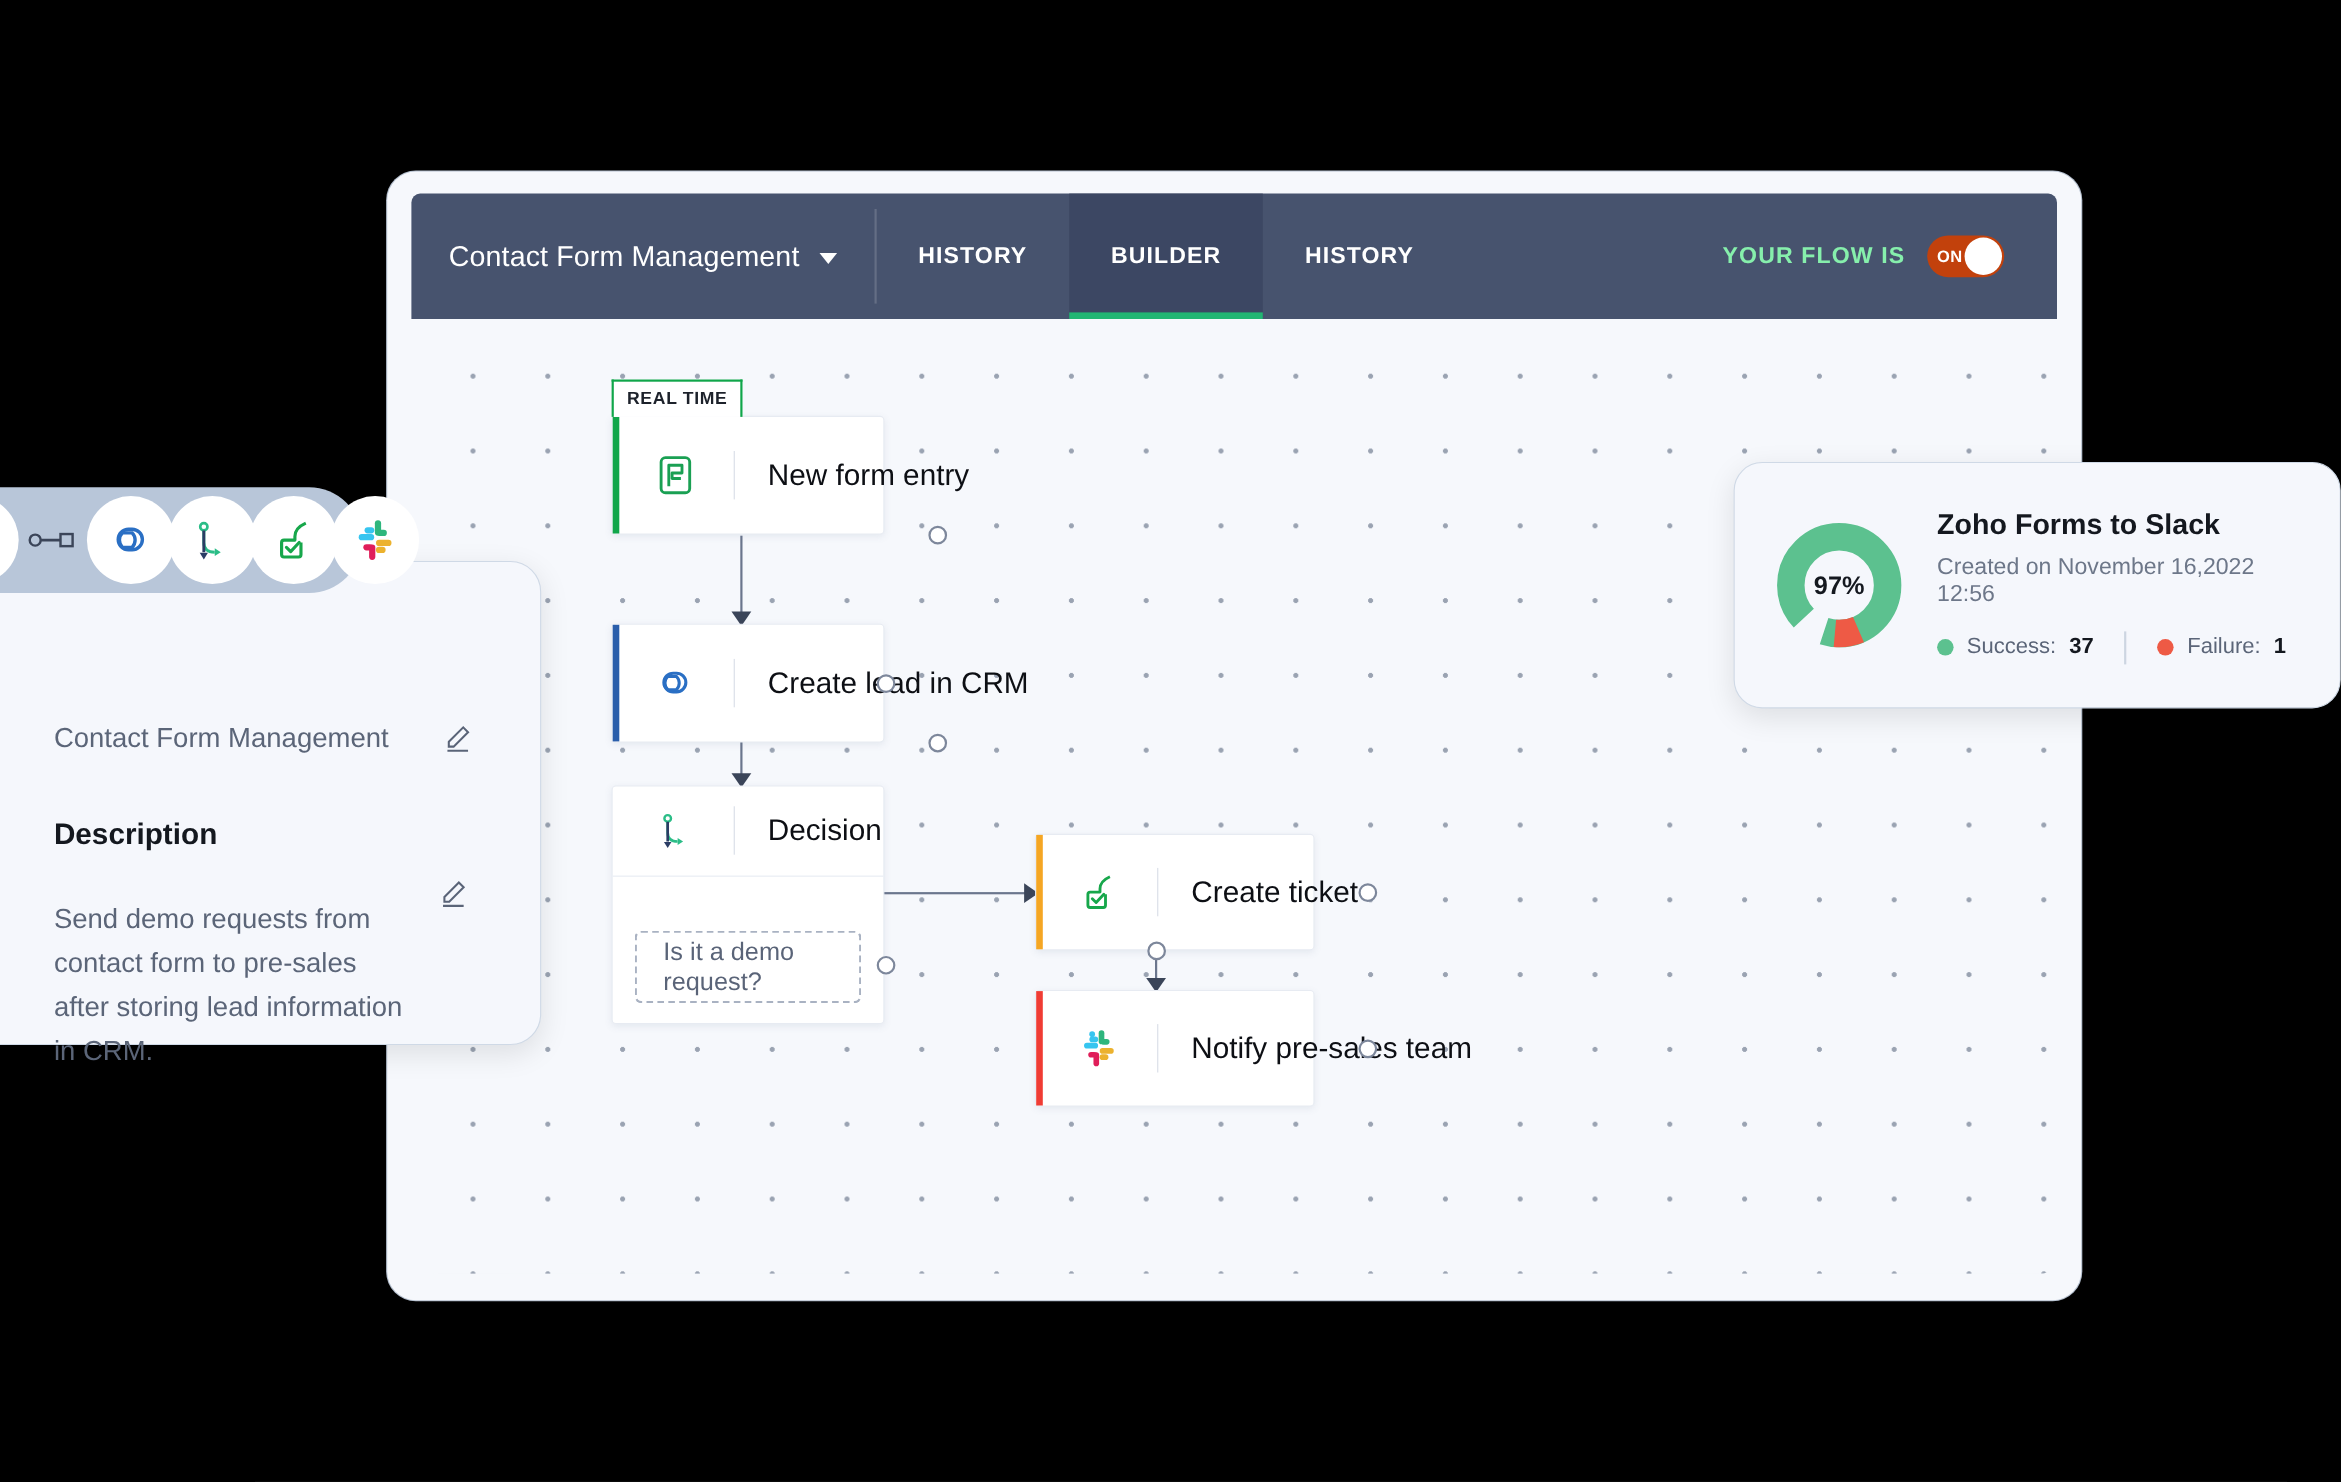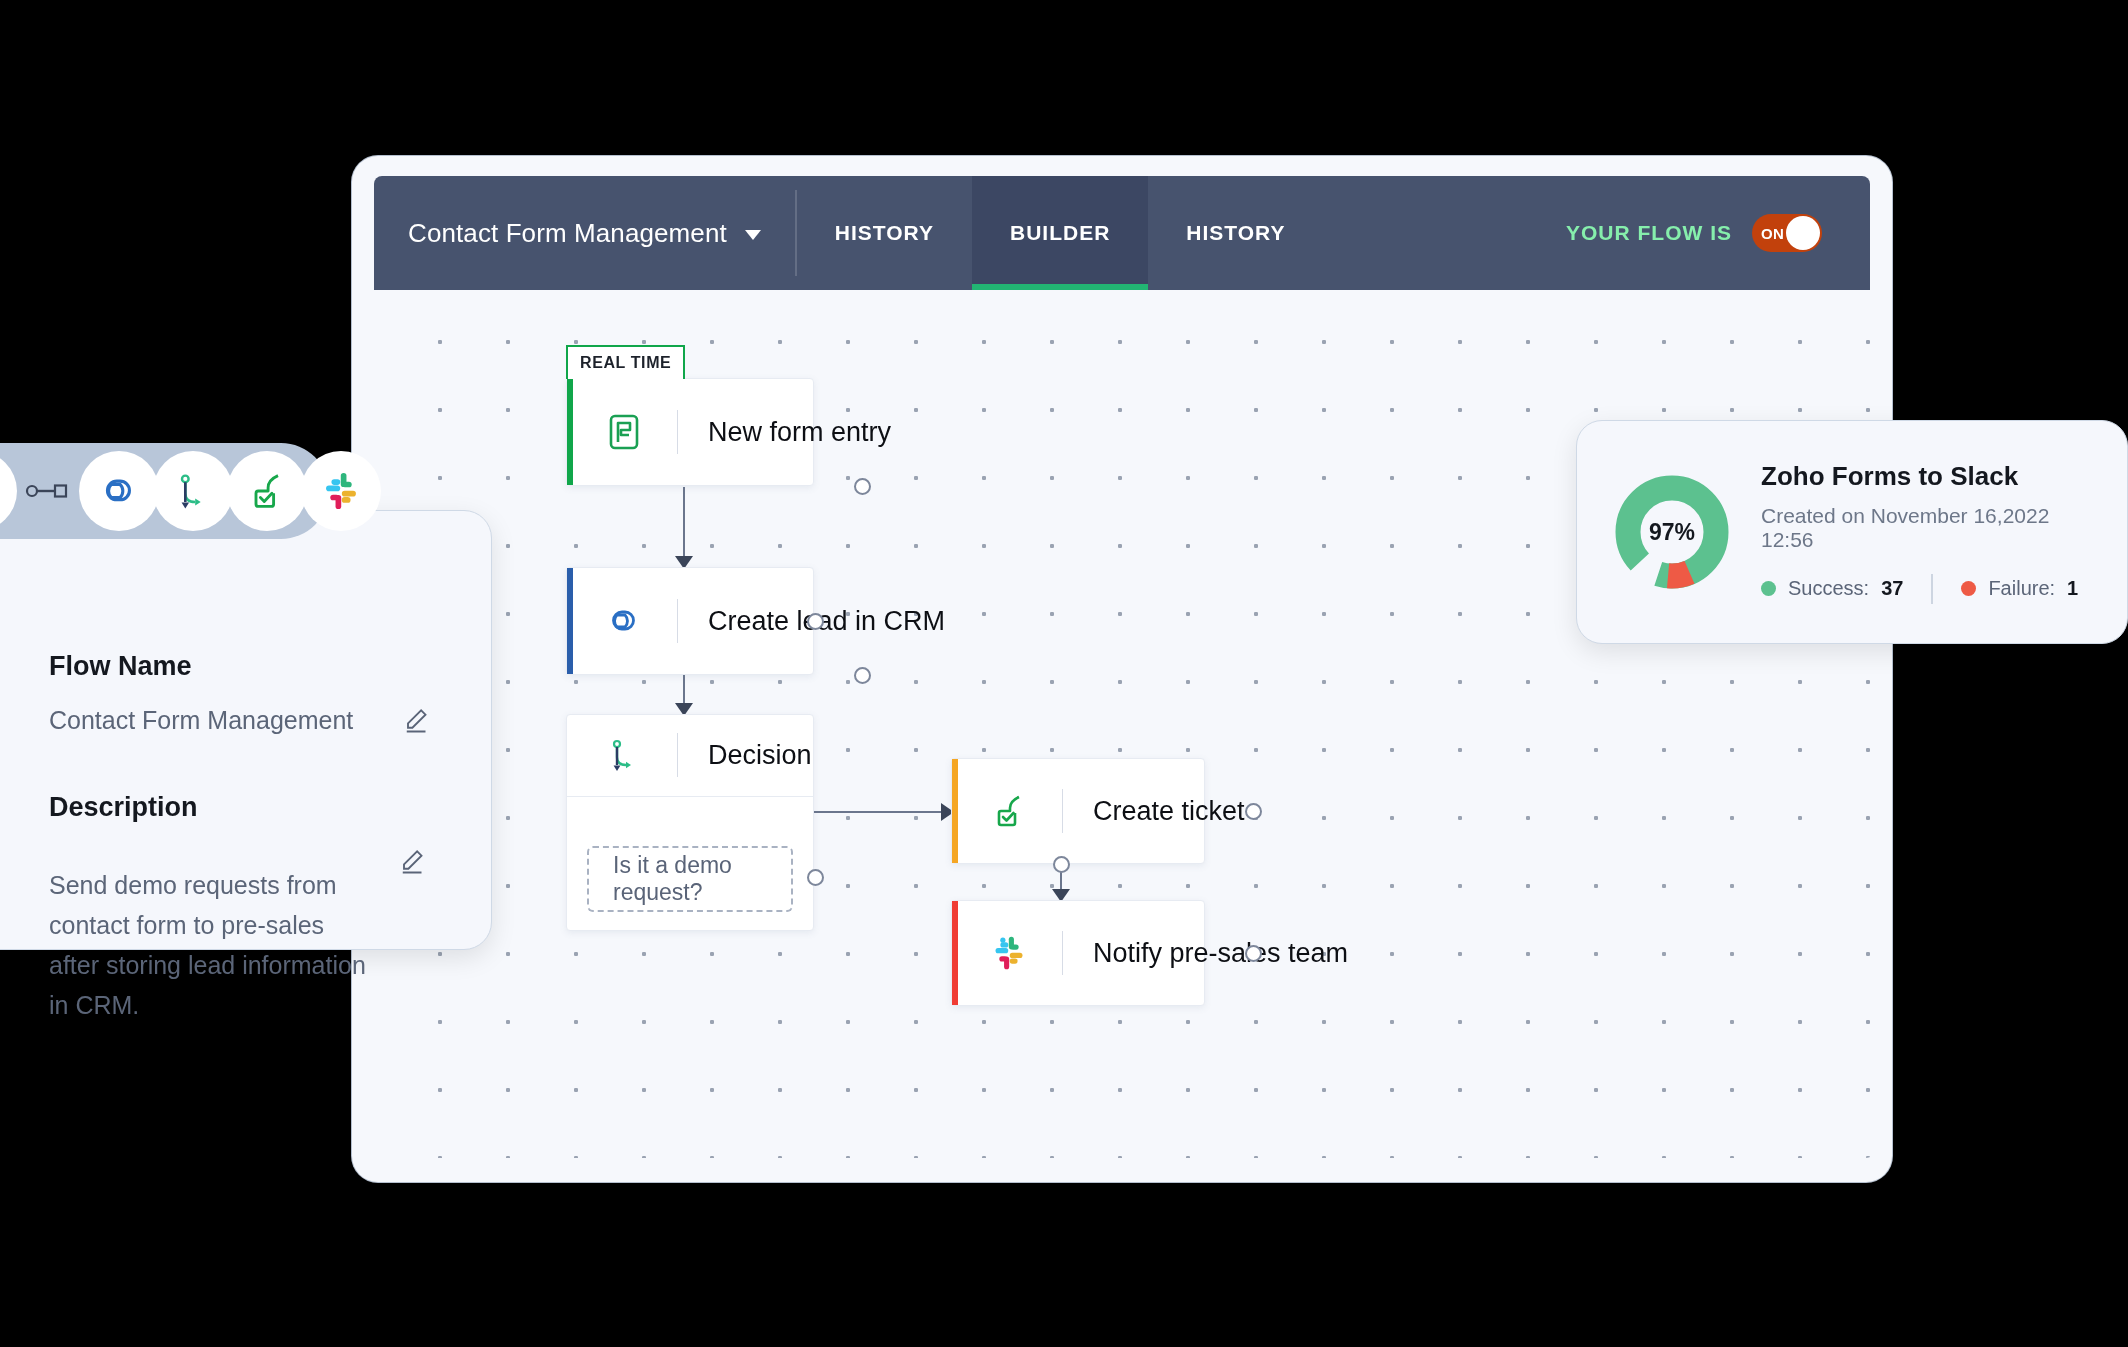--- a/index.html
+++ b/index.html
@@ -127,21 +127,21 @@
     position: absolute;
     right: 2px;
     width: 34px; height: 34px;
     border-radius: 50%;
     background: #ffffff;
   }
 
   
   #canvas {
     position: absolute;
-    left: 36px;
+    left: 26px;
     top: 134px;
     width: 1496px;
     height: 868px;
     background:
       radial-gradient(circle, #9aa3b2 2px, rgba(0,0,0,0) 2.4px) 18px 18px / 68px 68px,
       #f6f8fc;
     border-radius: 0 0 20px 20px;
     overflow: hidden;
   }
 
@@ -568,21 +568,20 @@
             <path d="M23.5 22.5 h8" stroke="#ecb22e"></path>
             <path d="M26.4 28.5 h-3" stroke="#ecb22e"></path>
             <path d="M17.5 34.5 v-8" stroke="#e01e5a"></path>
             <path d="M12.5 26.2 h3" stroke="#e01e5a"></path>
           </g>
         </svg>
       </span>
     </div>
 
     <div id="info-body">
-      <div class="fld-label">Flow Name</div>
       <div class="fld-row">
         <div class="fld-value">Contact Form Management</div>
         <span class="pencil">
           <svg width="30" height="30" viewBox="0 0 24 24">
             <path d="M4 15.5 L14.5 5 L18 8.5 L7.5 19 H4 z" fill="none" stroke="#5a6478" stroke-width="1.5"></path>
             <line x1="3" y1="22" x2="18" y2="22" stroke="#5a6478" stroke-width="1.6"></line>
           </svg>
         </span>
       </div>
 

